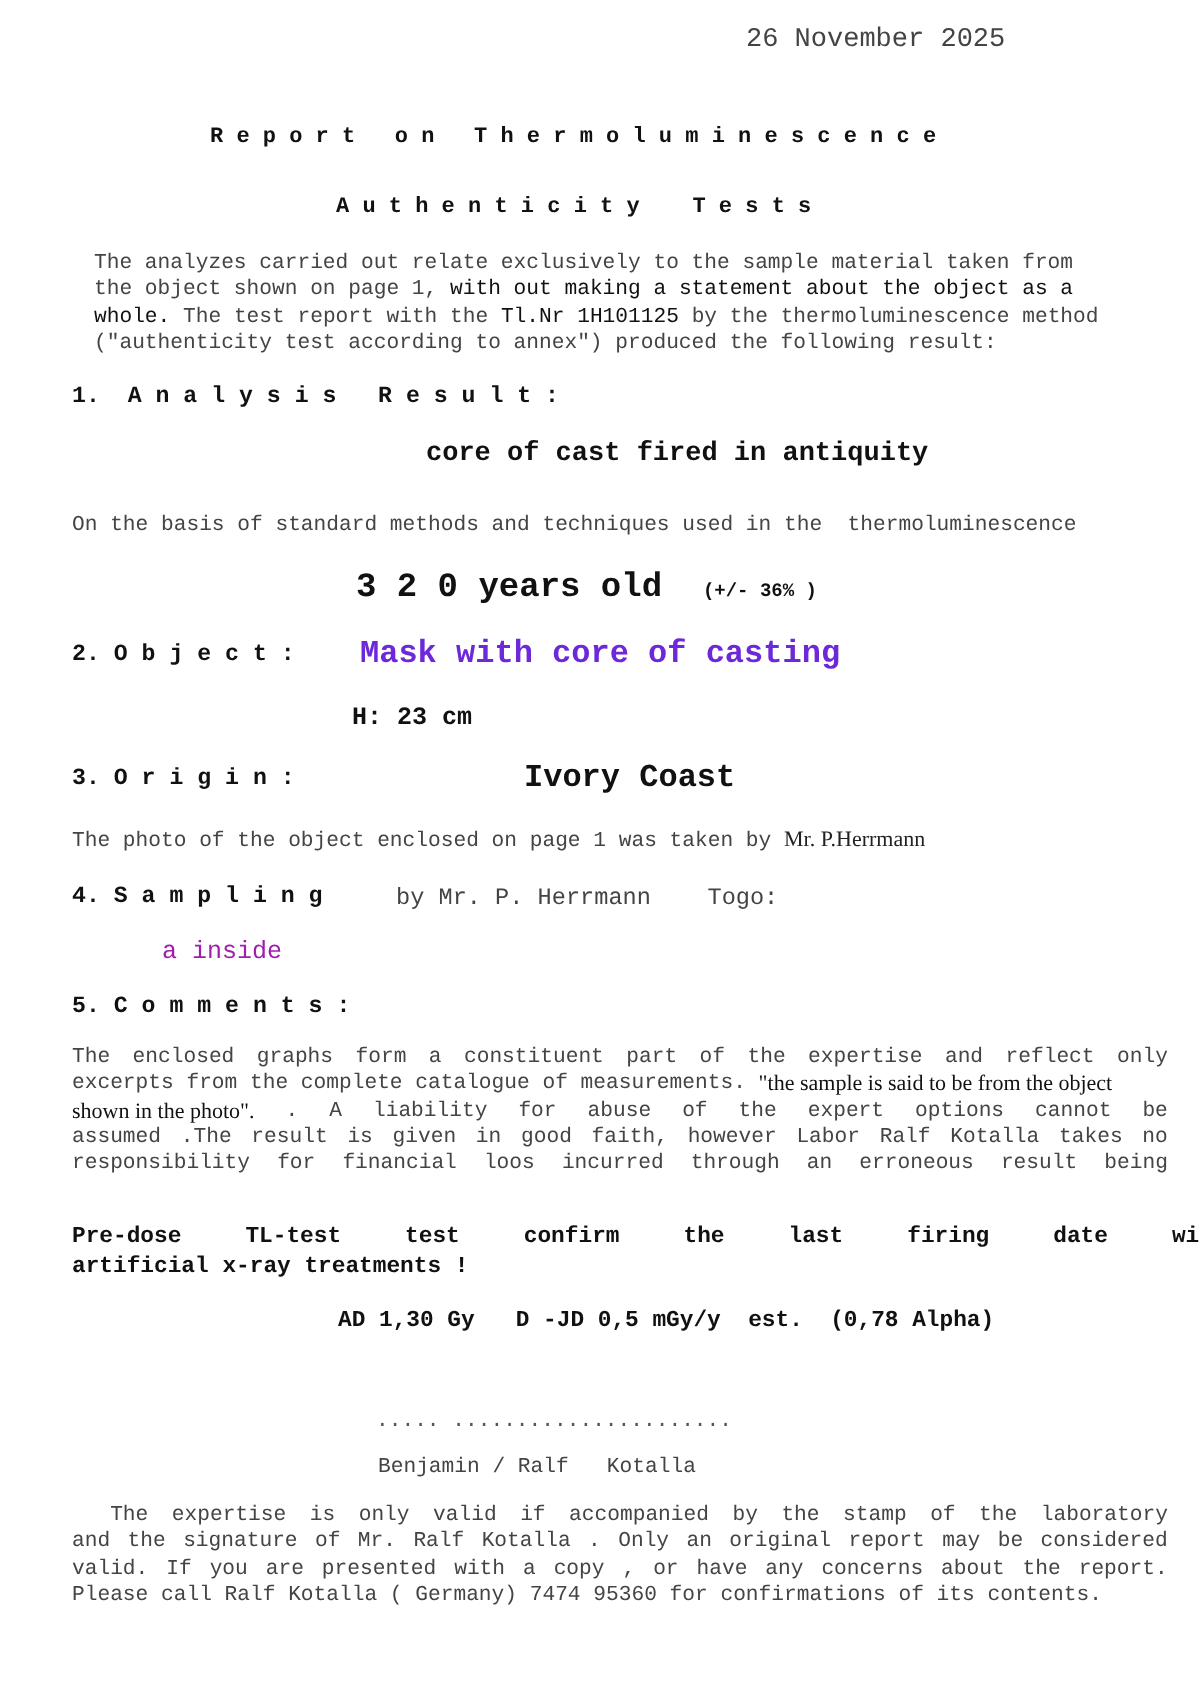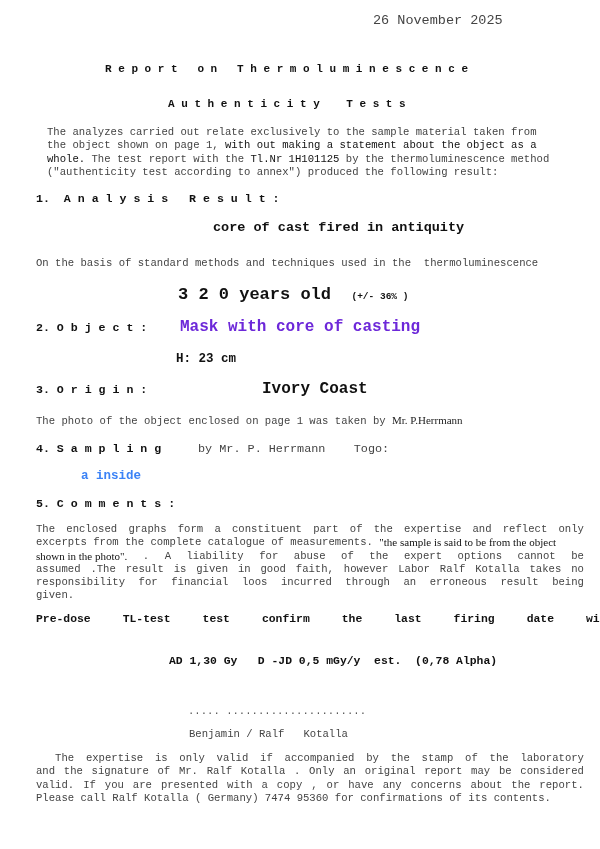--- a/index.html
+++ b/index.html
@@ -31,21 +31,21 @@
     .object-value { left: 180px; top: 318px; font-size: 16px; font-weight: bold; color: #6d28d9; }
     .height-val { left: 176px; top: 352px; font-size: 12.5px; font-weight: bold; color: #111; }
 
     .h3 { left: 36px; top: 383px; }
     .origin-value { left: 262px; top: 380px; font-size: 16px; font-weight: bold; color: #111; }
     .photo-note { left: 36px; top: 414px; font-size: 10.6px; color: #444; }
     .serif-name { font-family: "Liberation Serif", "DejaVu Serif", serif; font-size: 11px; color: #222; }
 
     .h4 { left: 36px; top: 442px; }
     .sampling-by { left: 198px; top: 442px; font-size: 11.8px; color: #444; }
-    .sample-loc { left: 81px; top: 469px; font-size: 12.5px; font-weight: bold; color: #3b82f6; }
+    .sample-loc { left: 81px; top: 469px; font-size: 12.5px; font-weight: normal; color: #a21caf; }
 
     .h5 { left: 36px; top: 497px; }
     .p-comments { left: 36px; top: 523px; width: 548px; }
     .p-comments .l { display: flex; justify-content: space-between; white-space: pre; }
     .p-comments .l.last { justify-content: flex-start; }
     .serif-quote { font-family: "Liberation Serif", "DejaVu Serif", serif; font-size: 11px; color: #111; }
 
     .predose { left: 36px; top: 612px; width: 548px; font-size: 11.4px; font-weight: bold; color: #111; line-height: 15px; }
     .predose .l { display: flex; justify-content: space-between; white-space: pre; gap: 32px; }
     .predose .l.last { justify-content: flex-start; }
@@ -104,27 +104,27 @@
     <span class="l last"><span>excerpts from the complete catalogue of measurements. </span><span class="serif-quote">"the sample is said to be from the object</span></span>
     <span class="l">
       <span class="serif-quote">shown in the photo".</span><span>.</span><span>A</span><span>liability</span><span>for</span><span>abuse</span><span>of</span><span>the</span><span>expert</span><span>options</span><span>cannot</span><span>be</span>
     </span>
     <span class="l">
       <span>assumed</span><span>.The</span><span>result</span><span>is</span><span>given</span><span>in</span><span>good</span><span>faith,</span><span>however</span><span>Labor</span><span>Ralf</span><span>Kotalla</span><span>takes</span><span>no</span>
     </span>
     <span class="l">
       <span>responsibility</span><span>for</span><span>financial</span><span>loos</span><span>incurred</span><span>through</span><span>an</span><span>erroneous</span><span>result</span><span>being</span>
     </span>
-    <span class="l last">given.</span>
   </div>
 
   <div class="predose abs" style="white-space:normal">
     <span class="l">
       <span>Pre-dose</span><span>TL-test</span><span>test</span><span>confirm</span><span>the</span><span>last</span><span>firing</span><span>date</span><span>without</span><span>any</span><span>kind</span><span>of</span>
     </span>
+    <span class="l last">artificial x-ray treatments !</span>
   </div>
 
   <div class="abs dose">AD 1,30 Gy   D -JD 0,5 mGy/y  est.  (0,78 Alpha)</div>
 
   <div class="abs sig-dots">..... ......................</div>
   <div class="abs sig-name">Benjamin / Ralf   Kotalla</div>
 
   <div class="para p-validity">
     <span class="l">
       <span>   The</span><span>expertise</span><span>is</span><span>only</span><span>valid</span><span>if</span><span>accompanied</span><span>by</span><span>the</span><span>stamp</span><span>of</span><span>the</span><span>laboratory</span>

